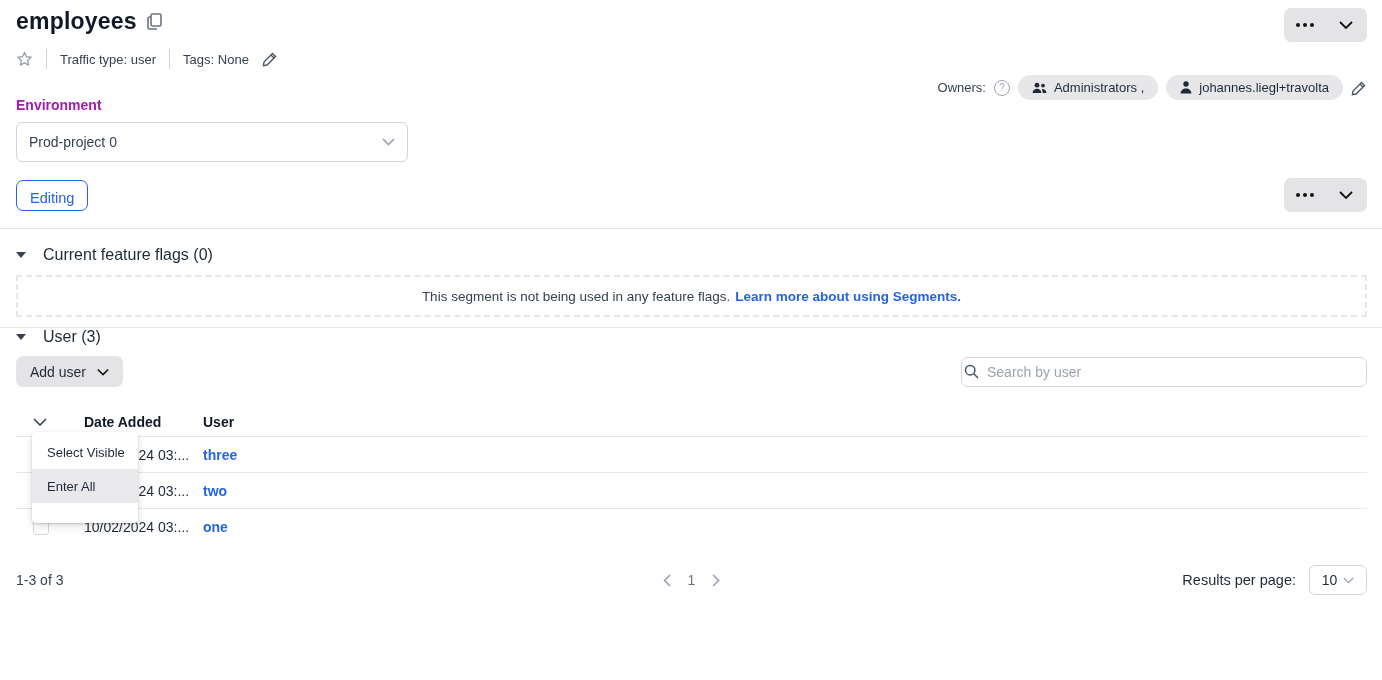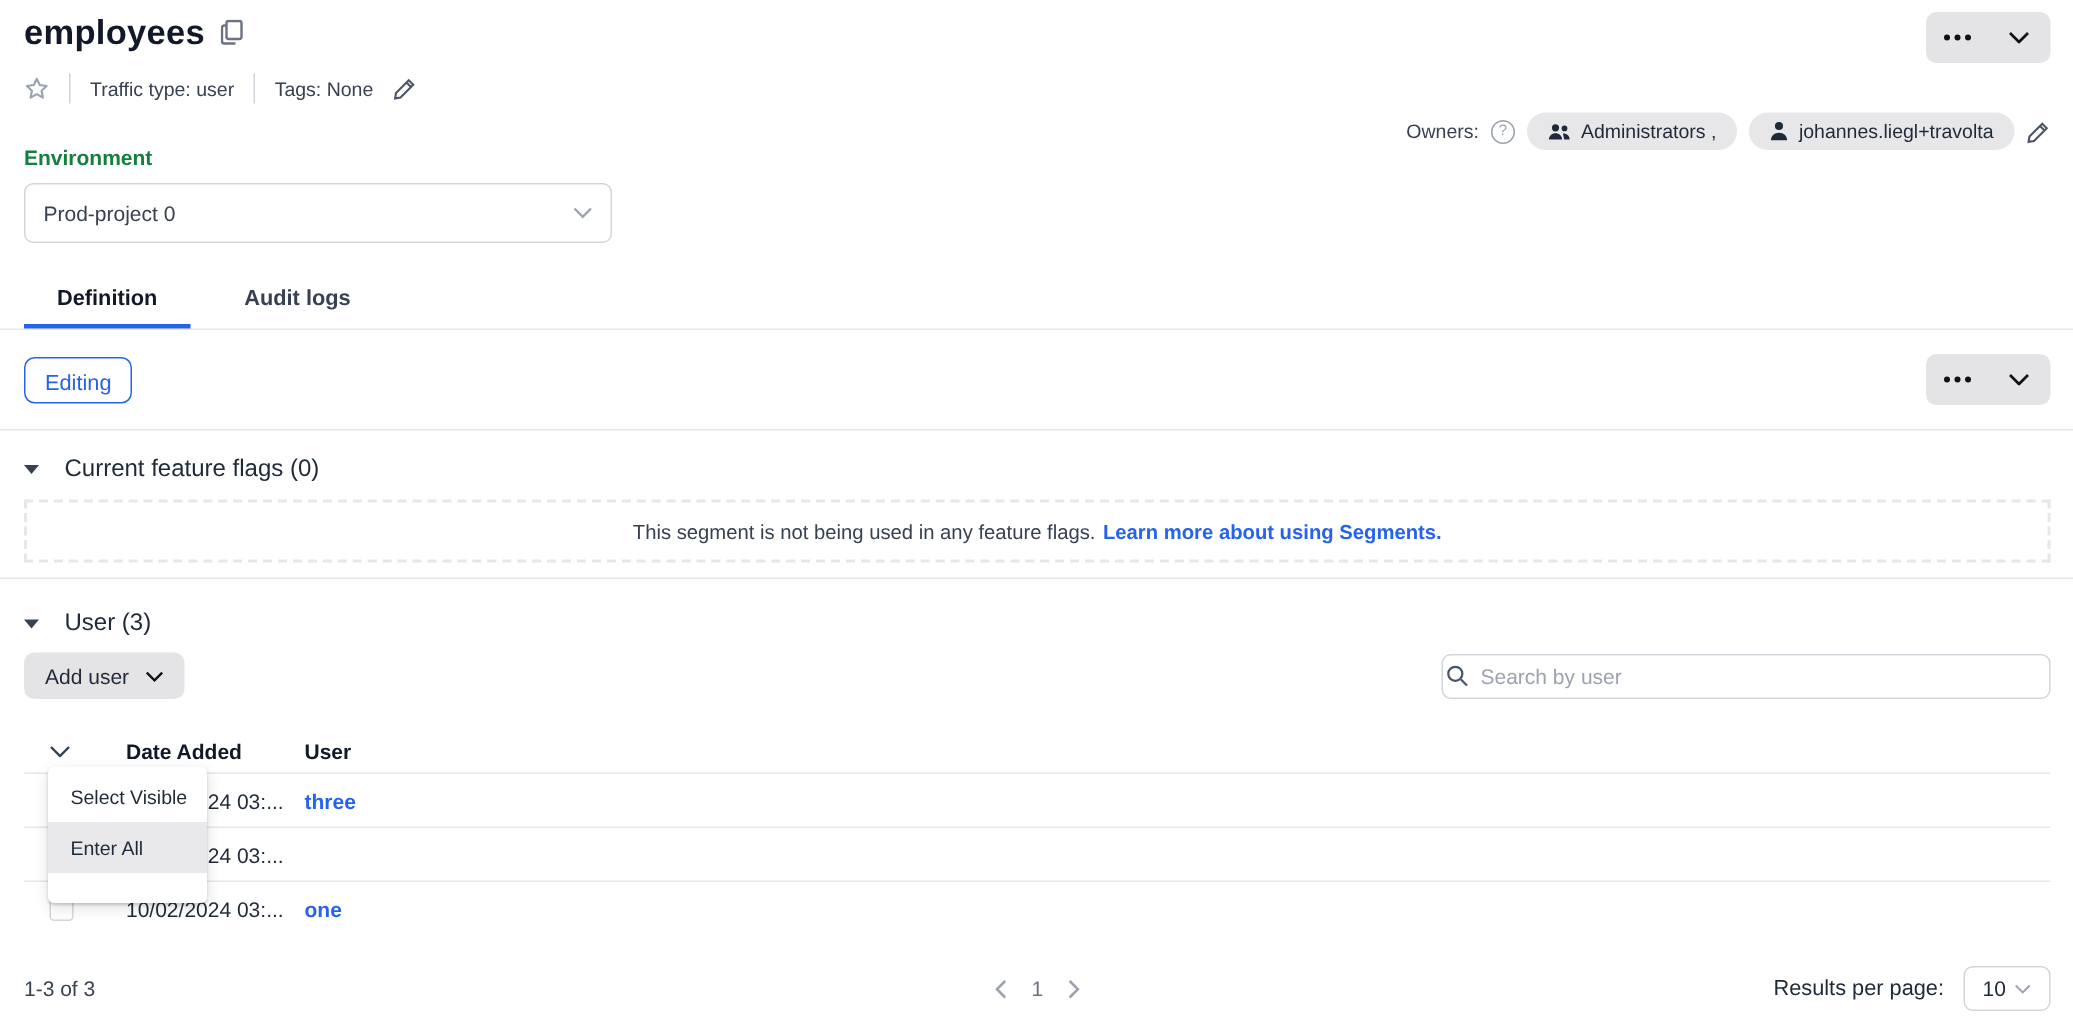--- a/index.html
+++ b/index.html
@@ -30,21 +30,21 @@
   .top-more { top: 8px; }
 
   .owners-row { position: absolute; right: 15px; top: 75px; display: flex; align-items: center; gap: 8px; }
   .owners-label { font-size: 13px; color: #374151; }
   .help-circle { width: 16px; height: 16px; border: 1px solid #9ca3af; border-radius: 50%;
     color: #9ca3af; font-size: 10px; display: inline-flex; align-items: center; justify-content: center; }
   .badge { display: inline-flex; align-items: center; gap: 7px; background: #e7e7ea; border-radius: 999px;
     padding: 5px 14px; font-size: 13px; color: #1f2937; }
 
   
-  .env-label { margin-top: 28px; font-size: 14px; font-weight: 700; color: #15803d; }
+  .env-label { margin-top: 28px; font-size: 14px; font-weight: 700; color: #a21caf; }
   .env-select { margin-top: 9px; width: 392px; height: 40px; border: 1px solid #d1d5db; border-radius: 6px;
     display: flex; align-items: center; justify-content: space-between; padding: 0 12px;
     font-size: 14px; color: #374151; cursor: pointer; background: #fff; }
 
   
   .tabs { margin-top: 21px; display: flex; gap: 14px; border-bottom: 1px solid #e5e7eb;
     margin-left: -16px; margin-right: -15px; padding: 0 15px 0 16px; }
   .tab { padding: 8px 22px 9px; font-size: 14.5px; font-weight: 700; color: #374151;
     border-bottom: 3px solid transparent; cursor: pointer; }
   .tab.active { color: #111827; border-bottom-color: #2563eb; }
@@ -59,21 +59,21 @@
 
   
   .sec-head { display: flex; align-items: center; gap: 17px; font-size: 16px; color: #1f2937; cursor: pointer; }
   .flags-head { margin-top: 17px; }
   .tri { width: 0; height: 0; border-left: 5px solid transparent; border-right: 5px solid transparent;
     border-top: 6px solid #374151; }
   .empty-box { margin-top: 11px; border: 2px dashed #e7e7e7; height: 42px;
     display: flex; align-items: center; justify-content: center; gap: 5px; font-size: 13.5px; color: #374151; }
   .empty-link { color: #2563eb; font-weight: 700; text-decoration: none; cursor: pointer; }
   .after-flags { margin-top: 10px; }
-  .user-head { margin-top: 21px; }
+  .user-head { }
 
   .user-controls { margin-top: 10px; display: flex; align-items: center; justify-content: space-between; }
   .add-user-btn { display: inline-flex; align-items: center; gap: 11px; background: #e4e4e7; border: none;
     border-radius: 7px; height: 31px; padding: 0 14px; font-size: 14px; color: #1f2937; font-family: inherit; cursor: pointer; }
   .search-box { width: 406px; height: 30px; border: 1px solid #d1d5db; border-radius: 6px;
     display: flex; align-items: center; gap: 8px; padding: 0 2px; background: #fff; }
   .search-box input { border: none; outline: none; flex: 1; font-size: 14px; font-family: inherit; color: #1f2937; }
   .search-box input::placeholder { color: #9ca3af; }
 
   
@@ -185,24 +185,20 @@
   </div>
 
   <div class="env-label">Environment</div>
   <div class="env-select">
     <span>Prod-project 0</span>
     <svg width="13" height="8" viewBox="0 0 13 8" fill="none" stroke="#9ca3af" stroke-width="1.6">
         <path d="M1 1l5.5 5.5L12 1"></path>
       </svg>
   </div>
 
-  <div class="tabs">
-    <span class="tab active">Definition</span>
-    <span class="tab">Audit logs</span>
-  </div>
 
   <div class="edit-row">
     <button class="editing-btn">
       <svg width="14" height="14" viewBox="0 0 16 16" fill="#2563eb">
         <path d="M11 1.8l3.2 3.2L5.4 13.8 1.2 14.8l1-4.2z"></path>
       </svg>
       <span>Editing</span>
       <svg width="11" height="7" viewBox="0 0 13 8" fill="none" stroke="#2563eb" stroke-width="1.8">
           <path d="M1 1l5.5 5.5L12 1"></path>
         </svg>
@@ -275,20 +271,21 @@
           <span class="checkbox"></span>
         </span>
       <span class="col-date">10/02/2024 03:...</span>
       <span class="col-user"><a class="user-link">three</a></span>
     </div>
     <div class="trow">
       <span class="col-check">
           <span class="checkbox"></span>
         </span>
       <span class="col-date">10/02/2024 03:...</span>
+      <span class="col-user"><a class="user-link">two</a></span>
     </div>
     <div class="trow">
       <span class="col-check">
           <span class="checkbox"></span>
         </span>
       <span class="col-date">10/02/2024 03:...</span>
       <span class="col-user"><a class="user-link">one</a></span>
     </div>
 
     <div class="select-menu">

